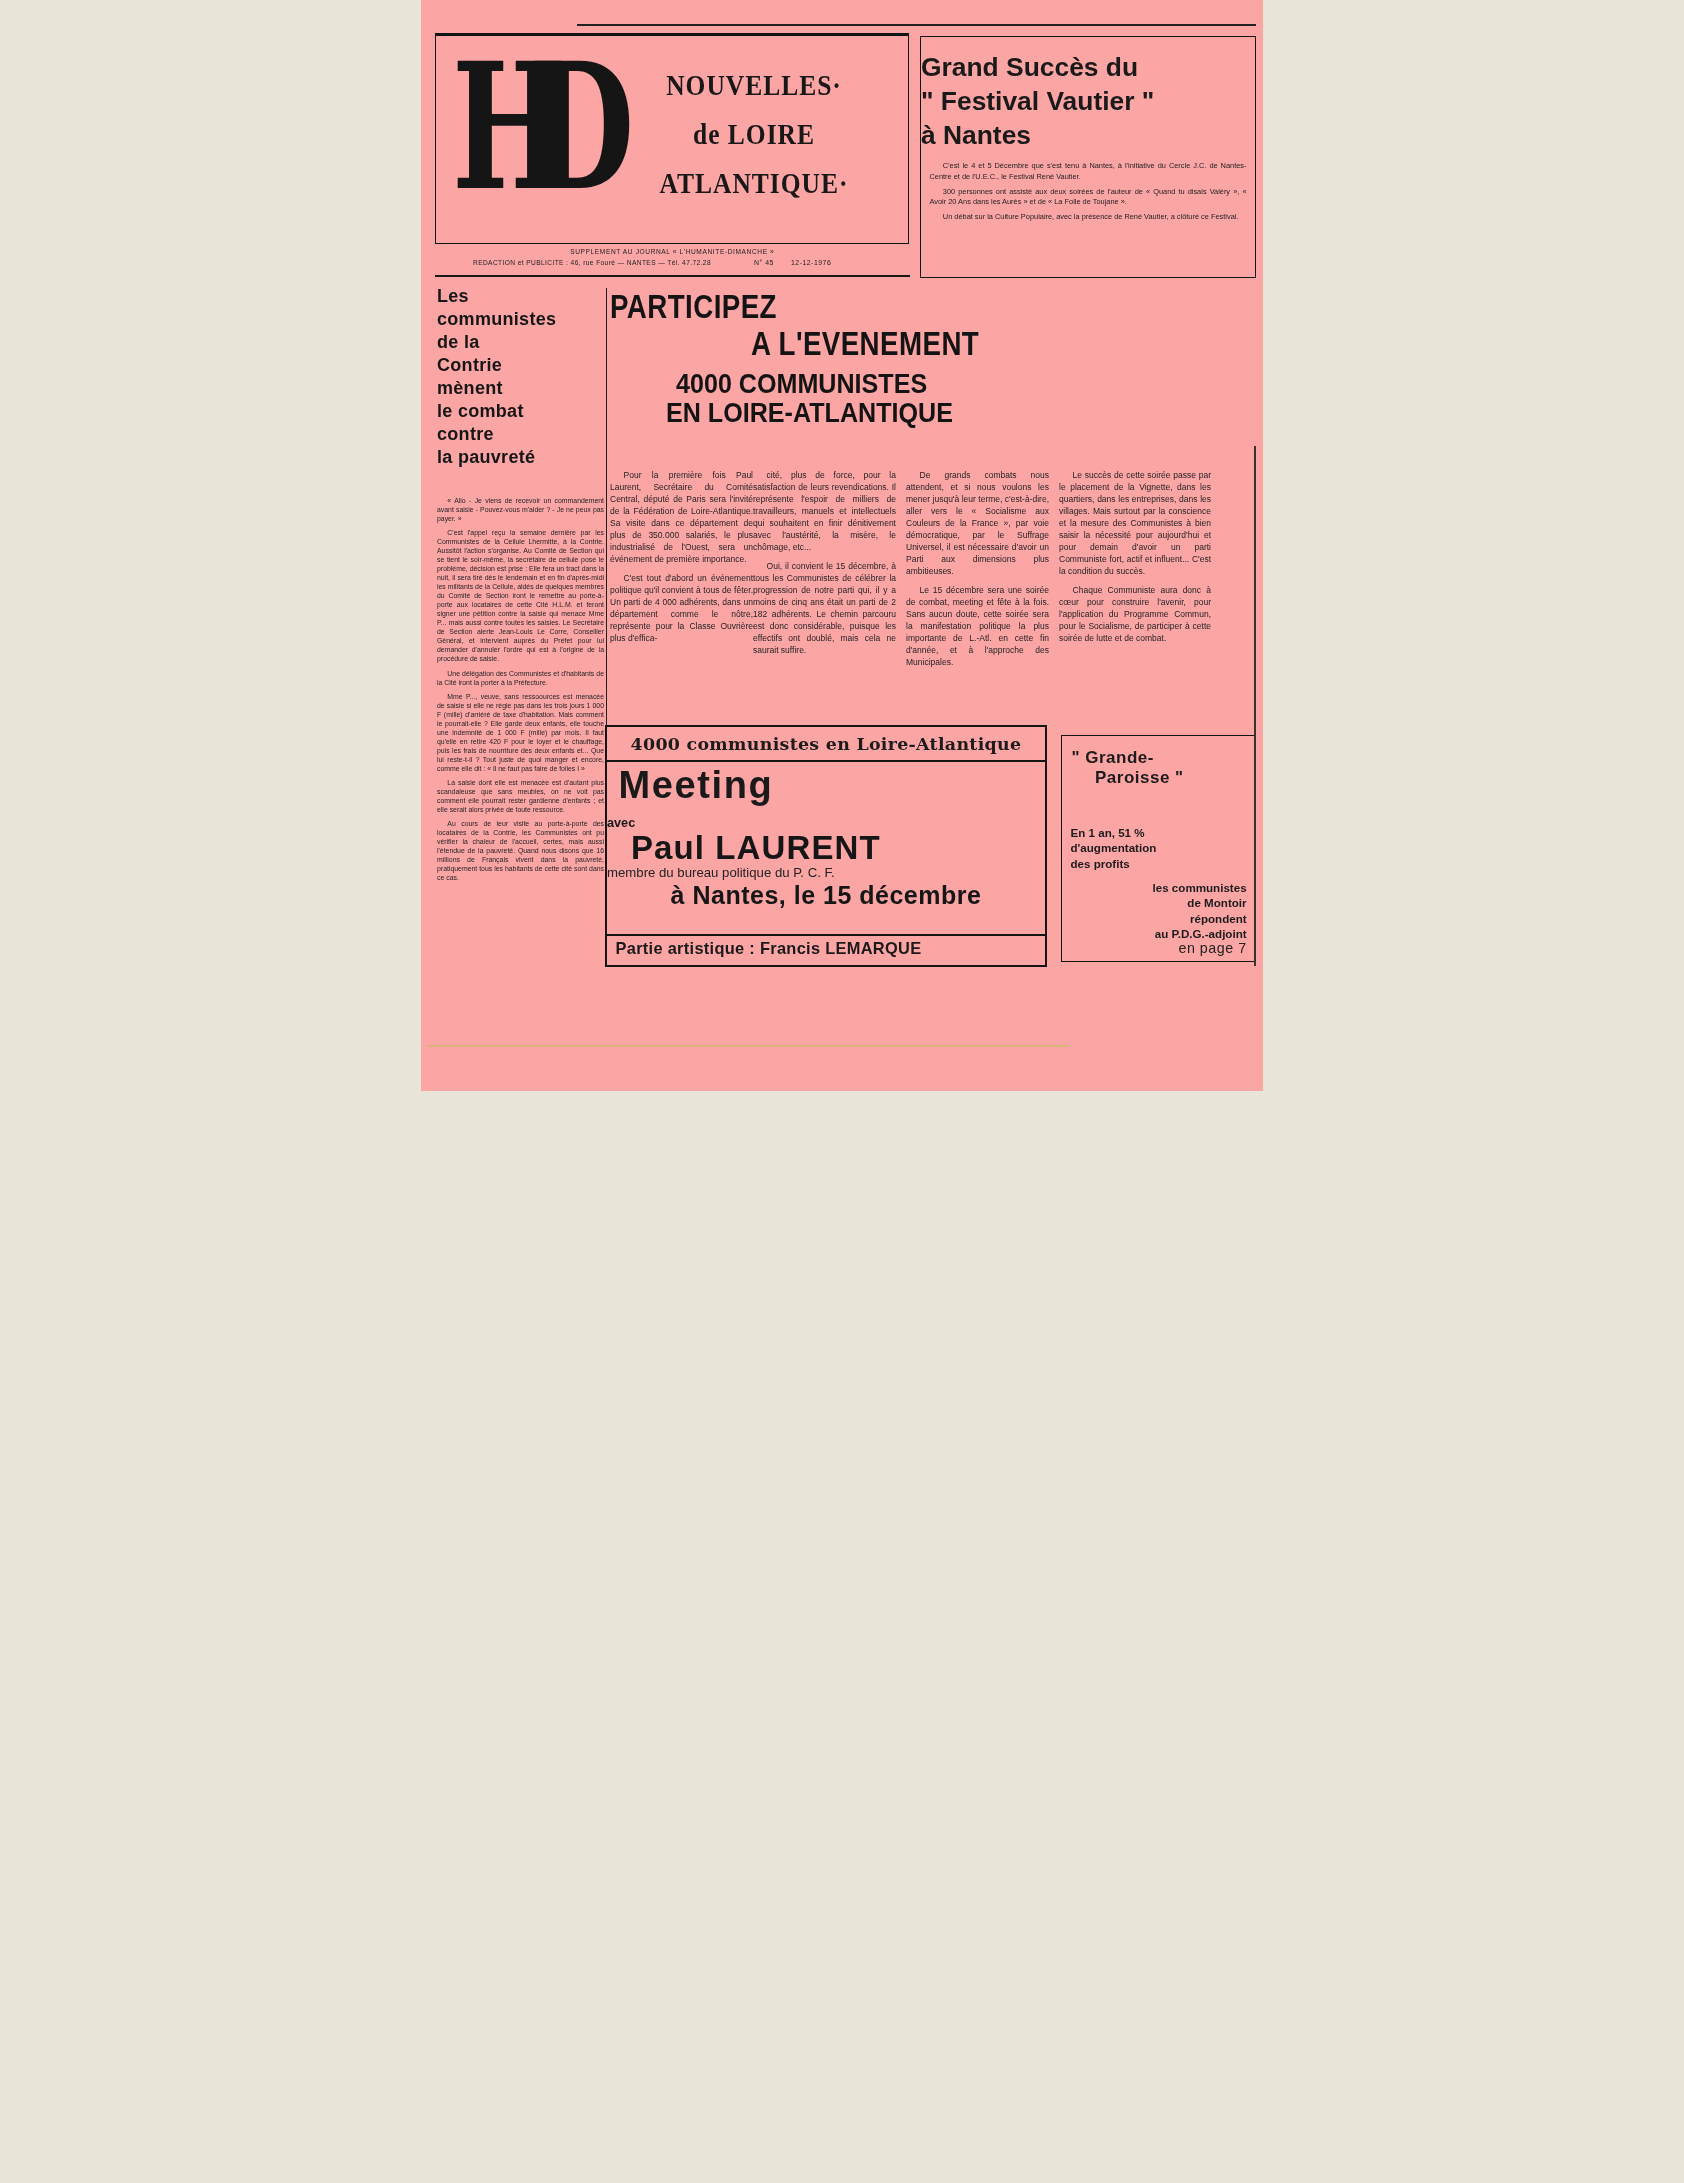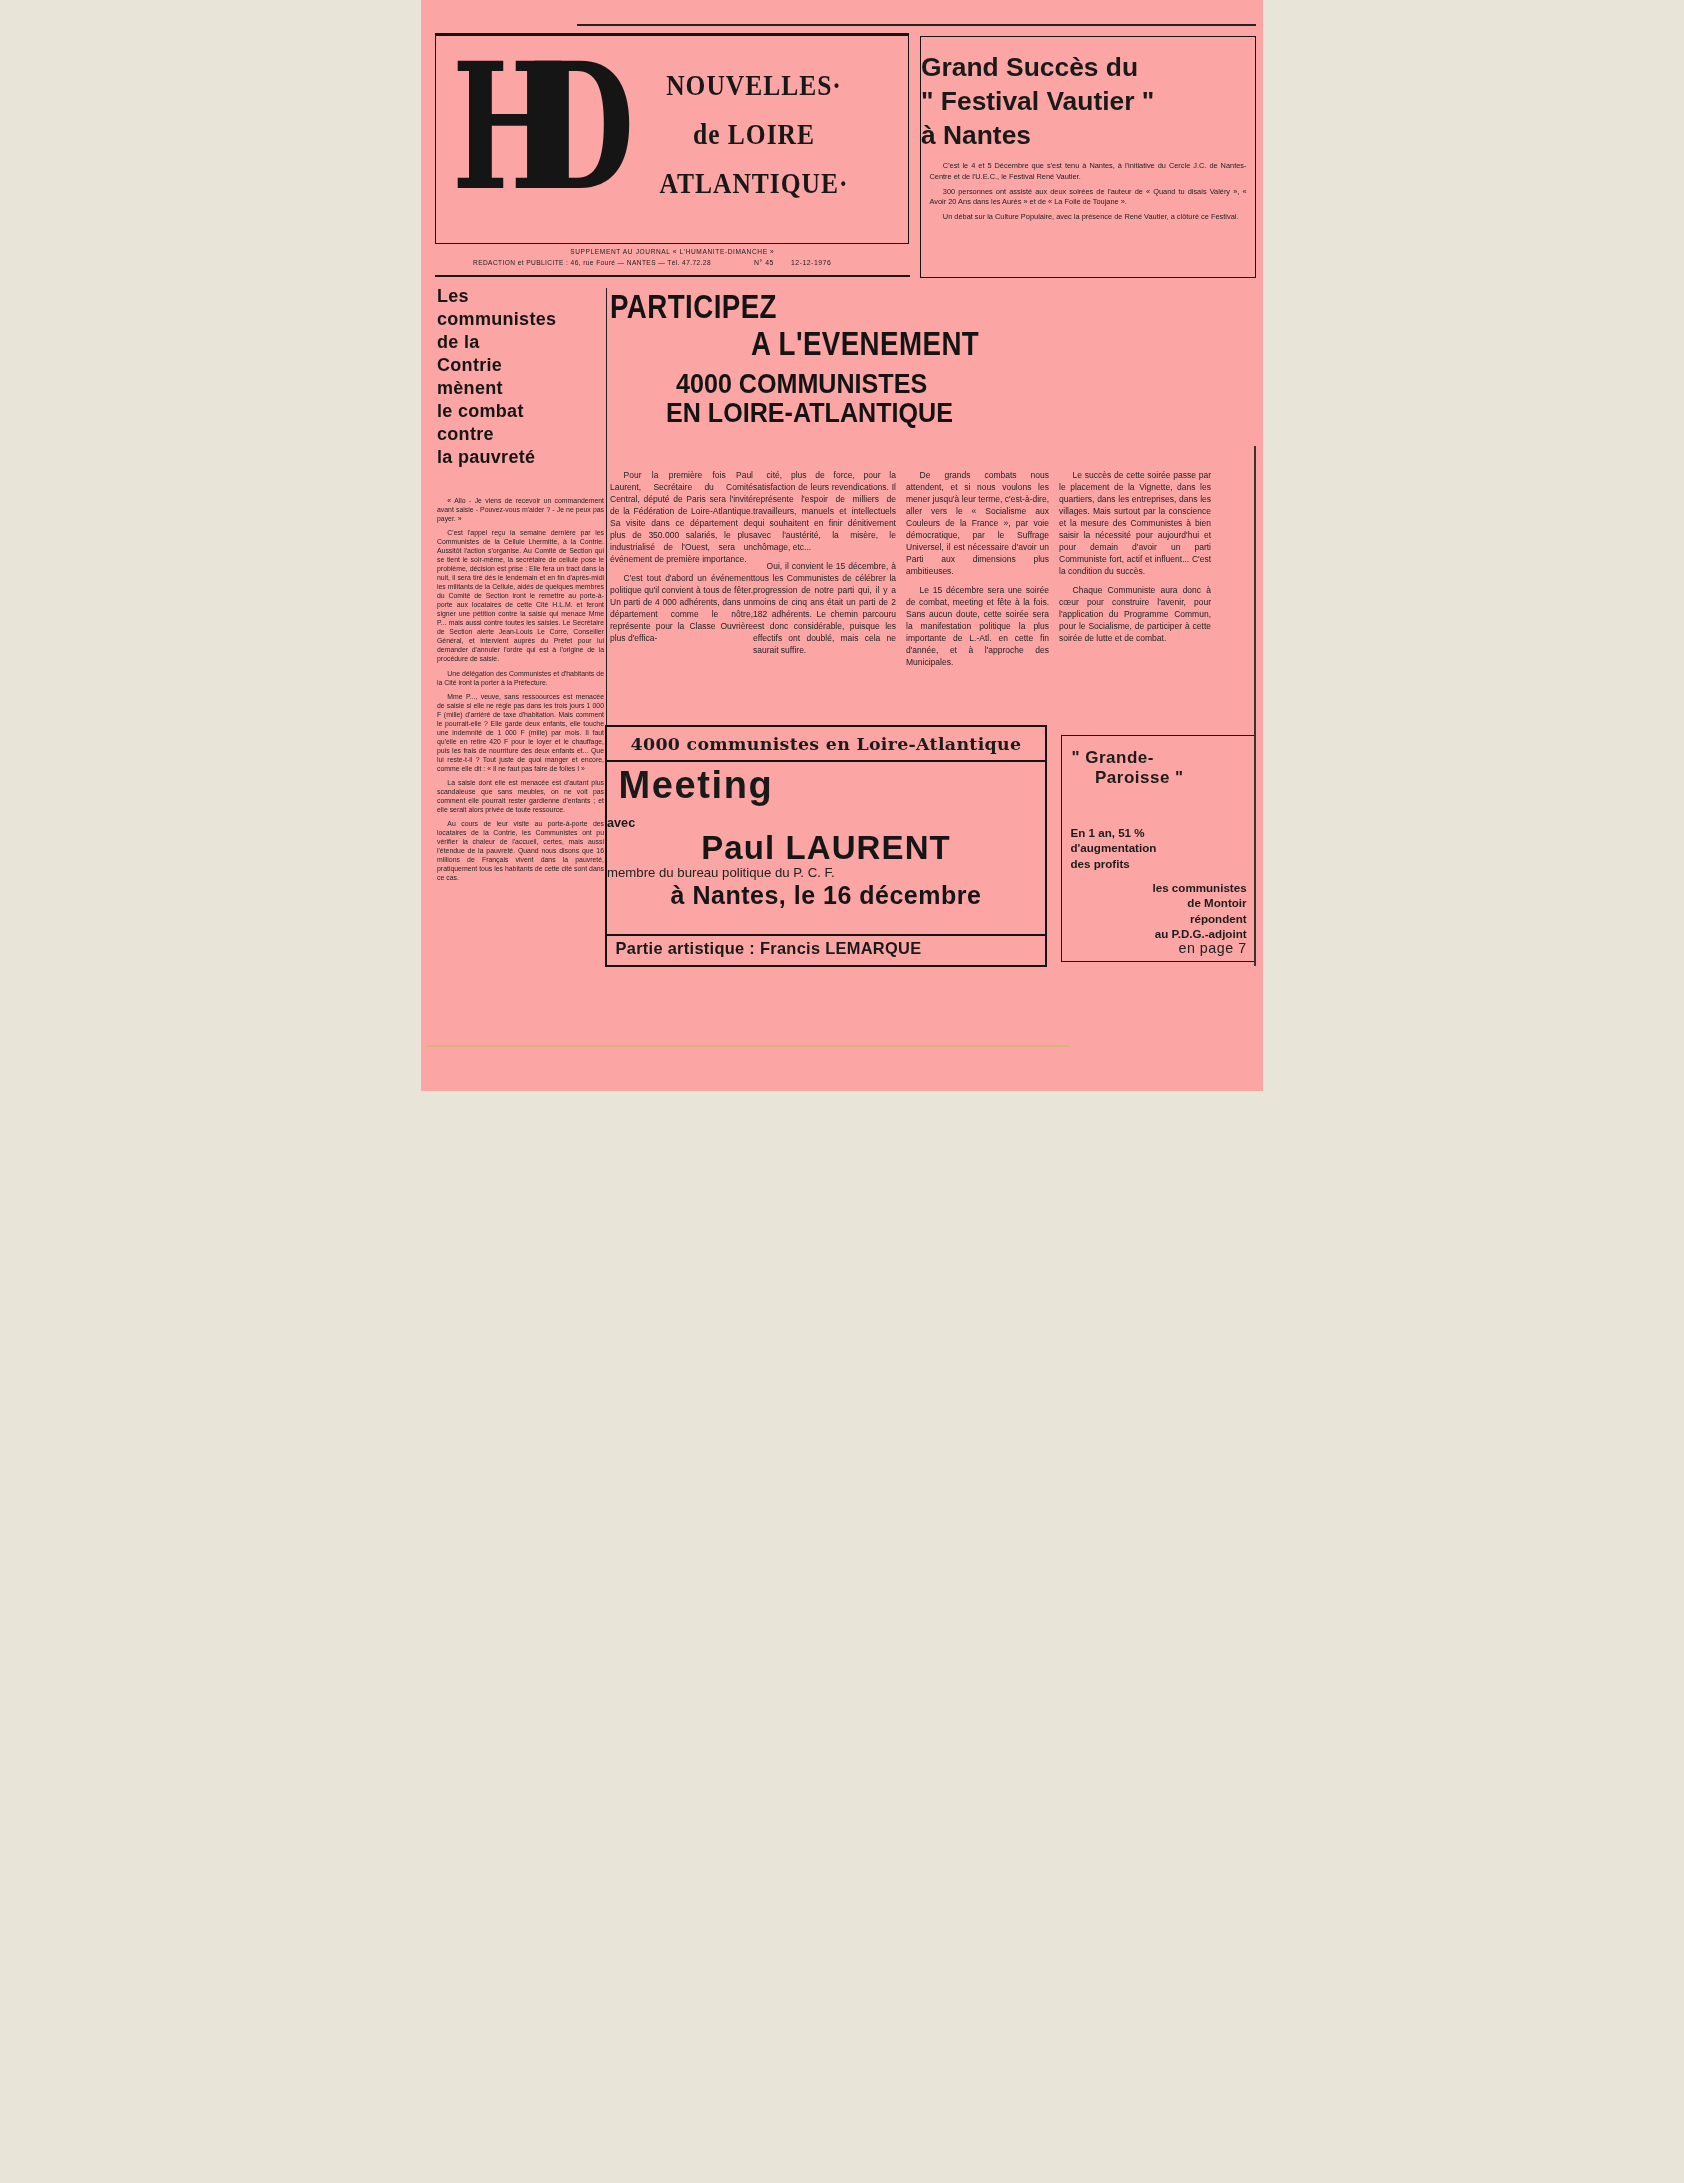--- a/index.html
+++ b/index.html
@@ -42,21 +42,21 @@
   
   .col{top:469px;width:143px;position:absolute;}
   .col p{margin:0 0 7.4px 0;font-size:8.5px;line-height:12px;text-align:justify;text-indent:1.6em;color:#232323;}
   .c1{left:189px;} .c2{left:332px;} .c3{left:485px;} .c4{left:638px;width:152px;}
   
   .meeting-box{left:184px;top:725px;width:442px;height:242px;border:2.1px solid #141414;box-sizing:border-box;}
   .meet-header{left:0;top:7.4px;width:100%;text-align:center;font-family:"DejaVu Serif",serif;font-weight:700;font-size:17.4px;letter-spacing:0.3px;color:#1c1c1c;}
   .meet-hrule{left:0;top:33px;width:100%;height:1.6px;background:#141414;}
   .meet-title{left:11.6px;top:37px;font-size:38px;font-weight:700;letter-spacing:1.6px;color:#1a1a1a;}
   .meet-avec{left:0;top:89px;width:100%;text-align:left;font-size:12.7px;font-weight:700;color:#1a1a1a;}
-  .meet-speaker{left:0;top:102px;width:100%;text-align:center;font-size:33px;font-weight:700;letter-spacing:1.1px;color:#161616;}
+  .meet-speaker{left:0;top:102px;width:100%;font-size:33px;font-weight:700;letter-spacing:1.1px;color:#161616;padding-left:24px;}
   .meet-role{left:0;top:138px;width:100%;text-align:left;font-size:13.2px;color:#222;}
   .meet-event{left:0;top:154px;width:100%;text-align:center;font-size:25px;font-weight:700;letter-spacing:0.5px;color:#161616;}
   .meet-brule{left:0;top:207px;width:100%;height:1.6px;background:#141414;}
   .meet-artistic{left:8.5px;top:212px;font-size:16.4px;font-weight:700;letter-spacing:0.3px;color:#1a1a1a;}
   
   .paroisse-box{left:640px;top:735px;width:194px;height:227px;border:1.6px solid #141414;box-sizing:border-box;}
   .par-t1{left:9.5px;top:11.6px;font-size:17px;font-weight:700;letter-spacing:0.5px;color:#1c1c1c;}
   .par-t2{left:33px;top:32px;font-size:17px;font-weight:700;letter-spacing:0.5px;color:#1c1c1c;}
   .par-stats{left:8.5px;top:89px;font-size:11.6px;font-weight:700;line-height:15.3px;color:#1c1c1c;}
   .par-body{right:7.4px;top:144px;width:174px;text-align:right;font-size:11.6px;font-weight:700;line-height:15.3px;color:#1c1c1c;}
@@ -141,21 +141,21 @@
     <p>Chaque Communiste aura donc à cœur pour construire l'avenir, pour l'application du Programme Commun, pour le Socialisme, de participer à cette soirée de lutte et de combat.</p>
   </div>
 
   <div class="abs meeting-box">
     <div class="abs meet-header nsel">4000 communistes en Loire-Atlantique</div>
     <div class="abs meet-hrule"></div>
     <div class="abs meet-title nsel">Meeting</div>
     <div class="abs meet-avec nsel">avec</div>
     <div class="abs meet-speaker nsel">Paul LAURENT</div>
     <div class="abs meet-role nsel">membre du bureau politique du P. C. F.</div>
-    <div class="abs meet-event nsel">à Nantes, le 16 décembre</div>
+    <div class="abs meet-event nsel">à Nantes, le 15 décembre</div>
     <div class="abs meet-brule"></div>
     <div class="abs meet-artistic nsel">Partie artistique : Francis LEMARQUE</div>
   </div>
 
   <div class="abs paroisse-box">
     <div class="abs par-t1 nsel">" Grande-</div>
     <div class="abs par-t2 nsel">Paroisse "</div>
     <div class="abs par-stats">
       <div>En 1 an, 51 %</div>
       <div>d'augmentation</div>

